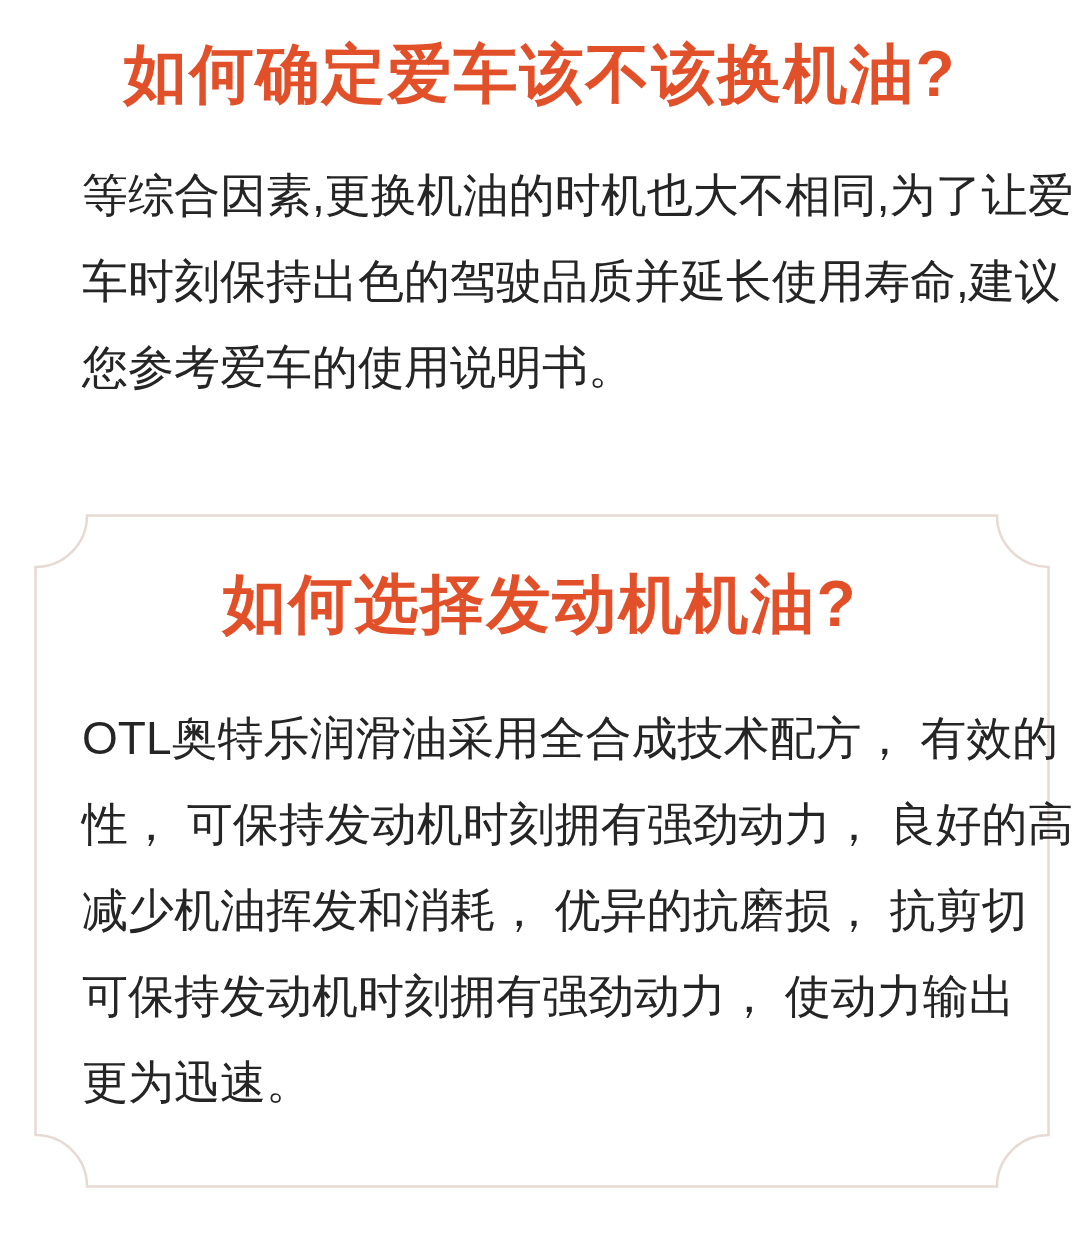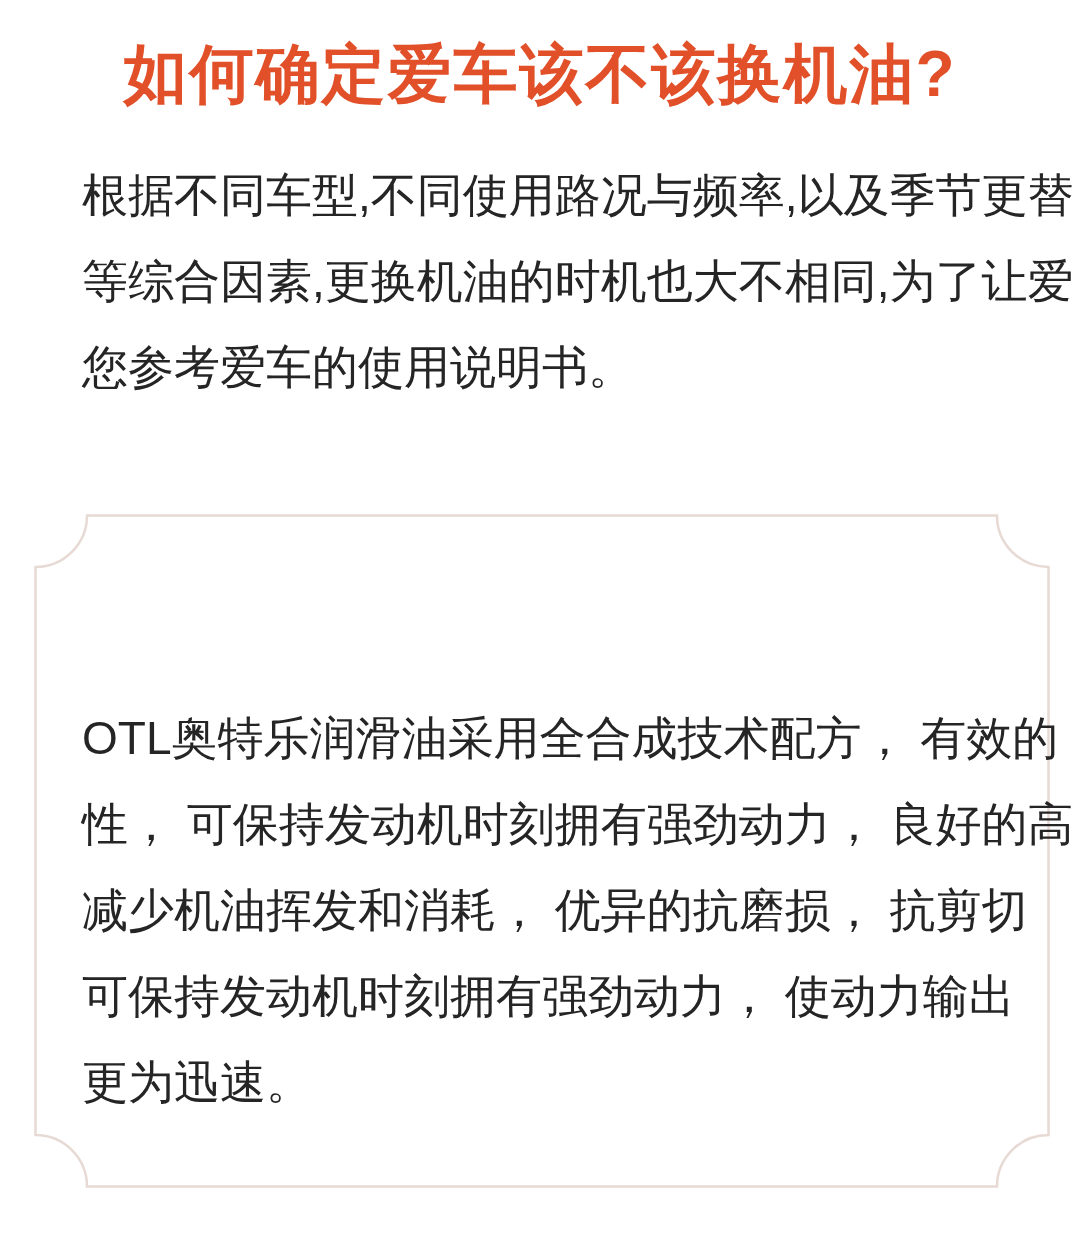--- a/index.html
+++ b/index.html
@@ -55,29 +55,30 @@
   }
 </style>
 </head>
 <body>
 
 <div class="page">
 
   <div class="section-heading heading-1">如何确定爱车该不该换机油?</div>
 
   <div class="body-paragraph paragraph-1">
-    <div class="body-line">根据不同车型,不同使用路况与频率,以及季节更替</div>
     <div class="body-line">等综合因素,更换机油的时机也大不相同,为了让爱</div>
+    <div class="body-line">车时刻保持出色的驾驶品质并延长使用寿命,建议</div>
     <div class="body-line">您参考爱车的使用说明书。</div>
   </div>
 
   <svg class="frame-svg" viewBox="0 0 1016 674" xmlns="http://www.w3.org/2000/svg">
     <path d="M 53 1.5 H 963 A 51.5 51.5 0 0 0 1014.5 53 V 621 A 51.5 51.5 0 0 0 963 672.5 H 53 A 51.5 51.5 0 0 0 1.5 621 V 53 A 51.5 51.5 0 0 0 53 1.5 Z" fill="none" stroke-width="2.5" stroke="#e7d9d3"></path>
   </svg>
 
+  <div class="section-heading heading-2">如何选择发动机机油?</div>
 
   <div class="body-paragraph paragraph-2">
     <div class="body-line">OTL奥特乐润滑油采用全合成技术配方， 有效的</div>
     <div class="body-line">性， 可保持发动机时刻拥有强劲动力， 良好的高</div>
     <div class="body-line">减少机油挥发和消耗， 优异的抗磨损， 抗剪切</div>
     <div class="body-line">可保持发动机时刻拥有强劲动力， 使动力输出</div>
     <div class="body-line">更为迅速。</div>
   </div>
 
 </div>

